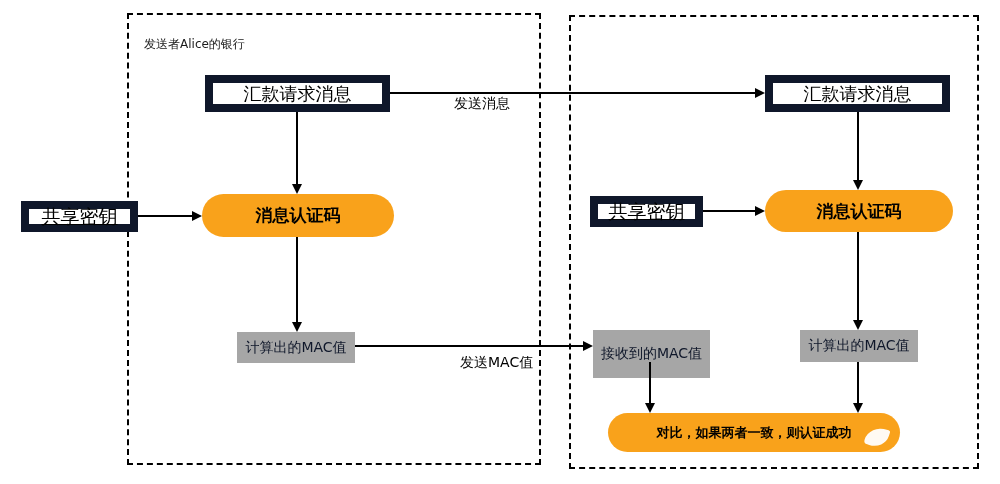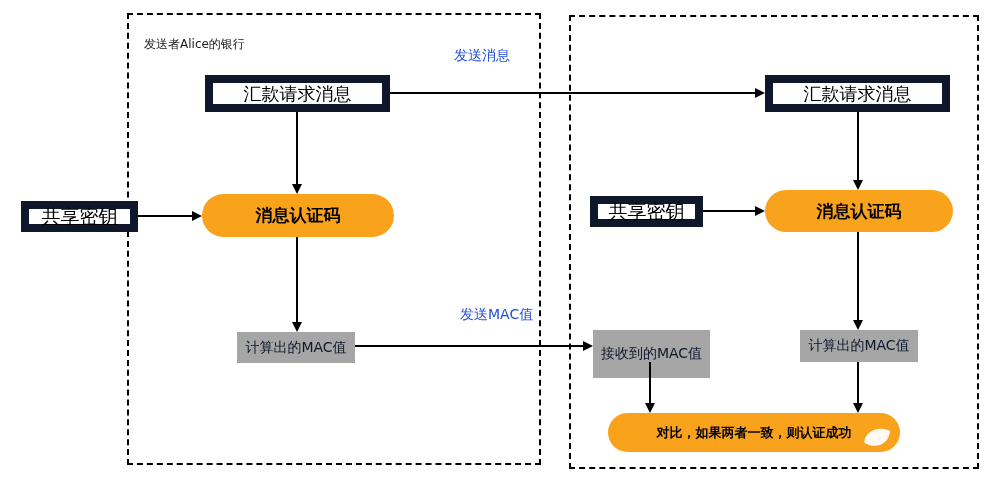--- a/index.html
+++ b/index.html
@@ -24,21 +24,21 @@
     position:absolute;background:#F9A21B;border-radius:24px;
     display:flex;align-items:center;justify-content:center;
     font-size:17px;font-weight:bold;white-space:nowrap;box-sizing:border-box;
   }
   .gray-box{
     position:absolute;background:#A6A6A6;
     display:flex;align-items:center;justify-content:center;
     font-size:14px;color:#0f172a;white-space:nowrap;box-sizing:border-box;
   }
   .flow-label{
-    position:absolute;font-size:14px;color:#1d4ed8;white-space:nowrap;
+    position:absolute;font-size:14px;color:#000000;white-space:nowrap;margin-top:48px;
   }
   .line-h{position:absolute;height:2px;background:#000;}
   .line-v{position:absolute;width:2px;background:#000;}
   .arrow-right{
     position:absolute;width:0;height:0;
     border-top:5px solid transparent;border-bottom:5px solid transparent;
     border-left:10px solid #000;
   }
   .arrow-down{
     position:absolute;width:0;height:0;

